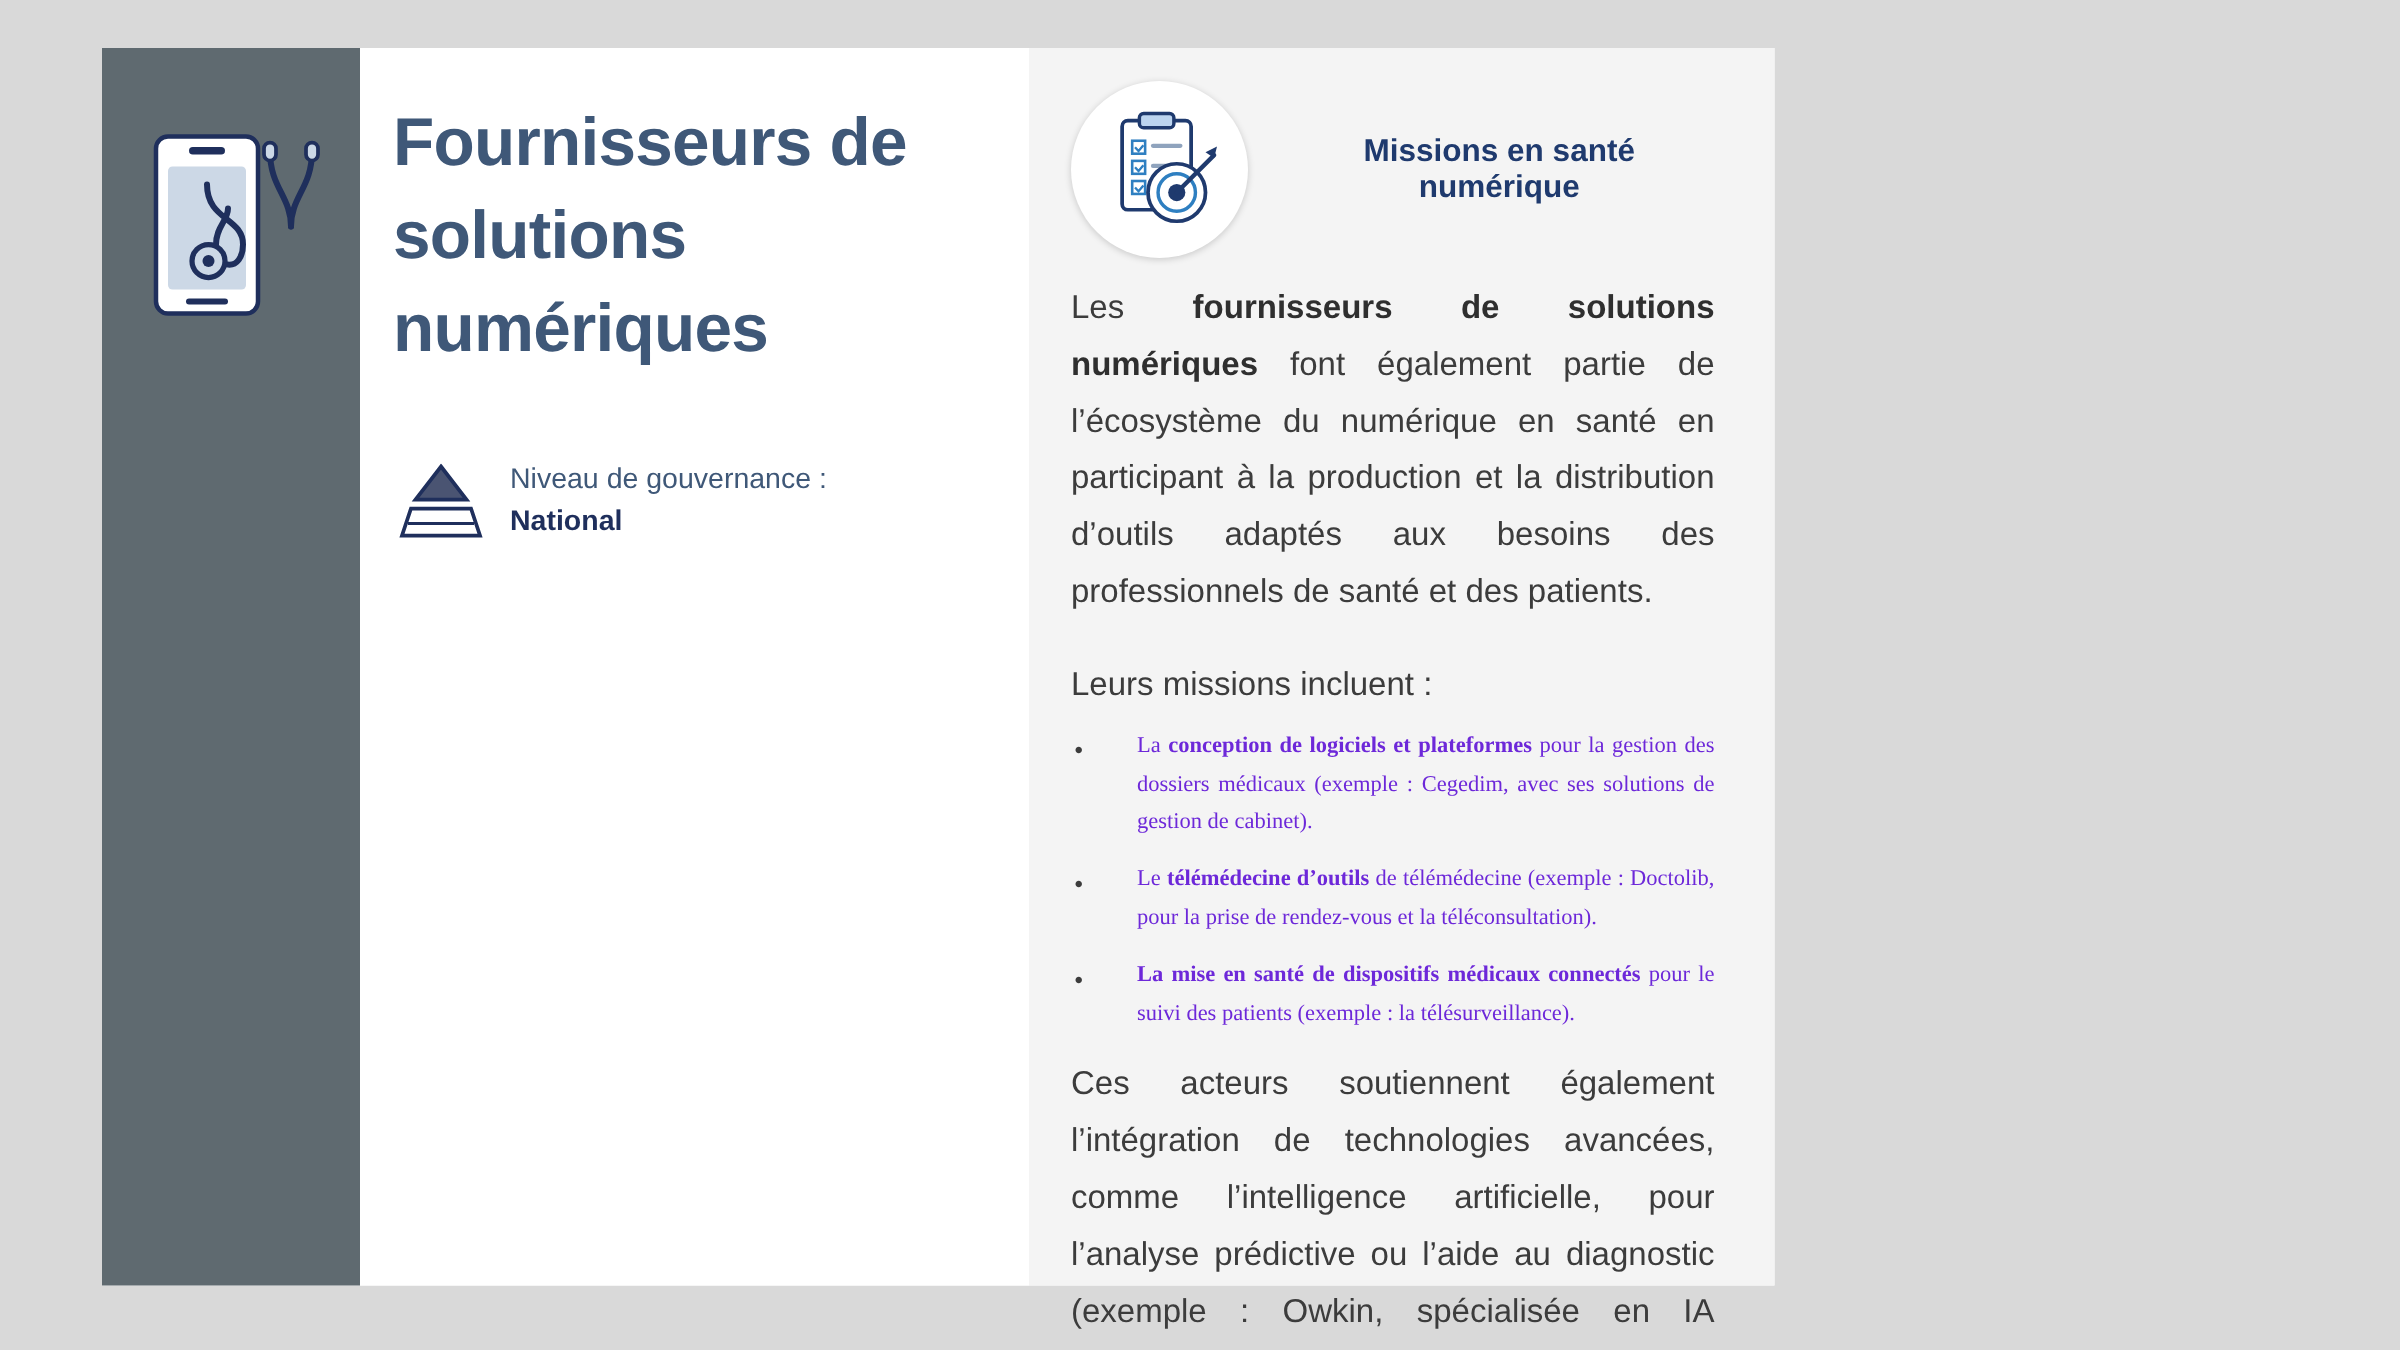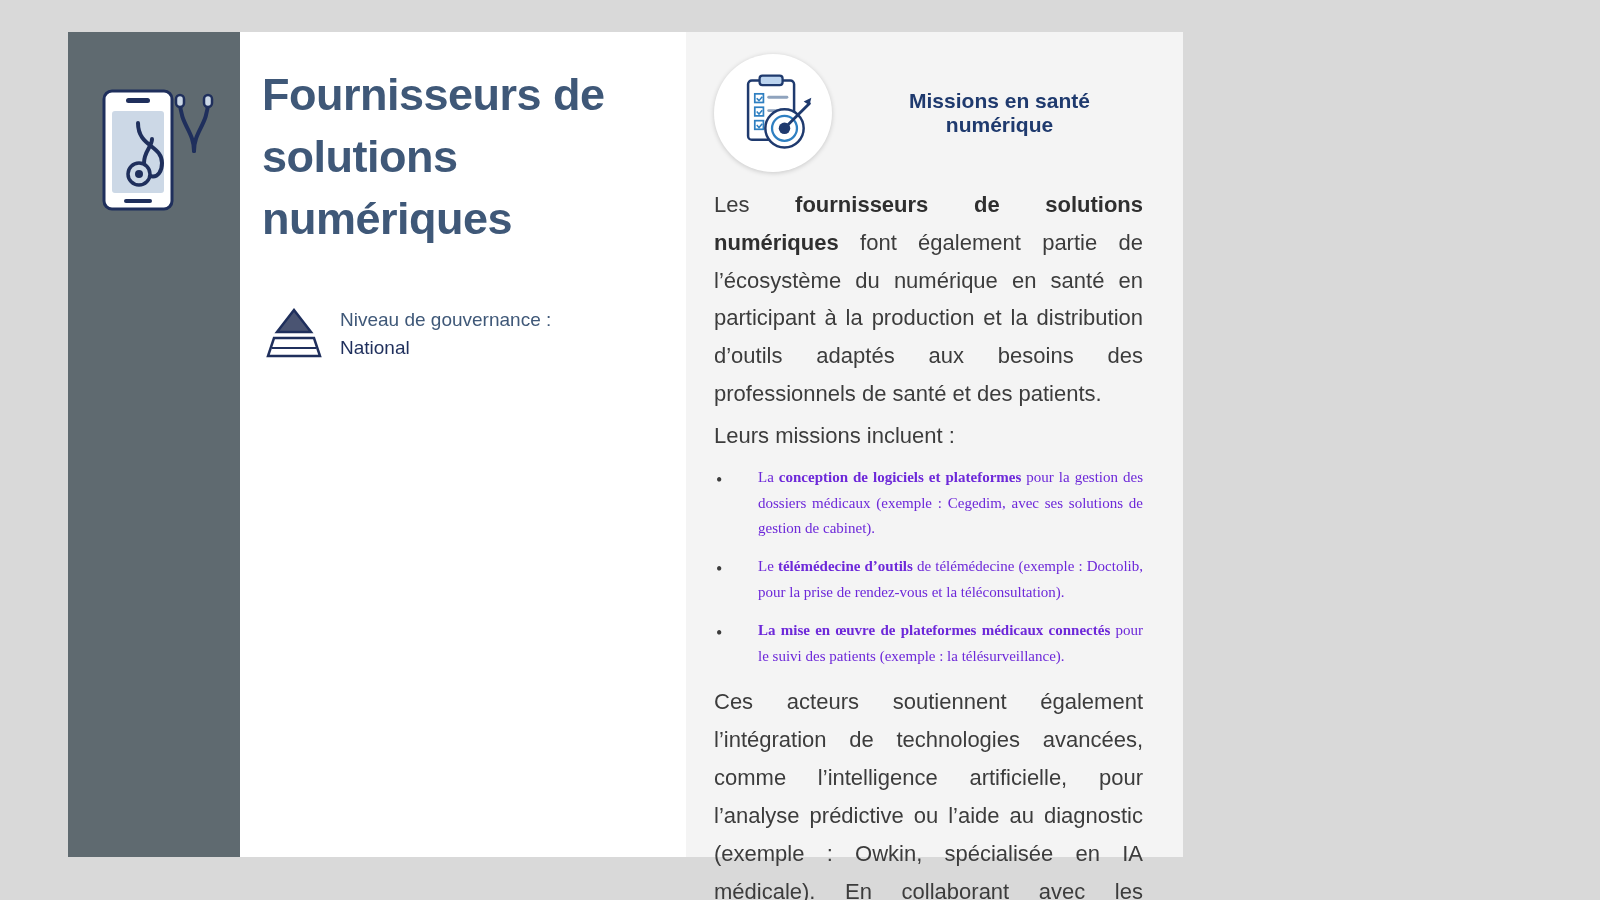--- a/index.html
+++ b/index.html
@@ -45,37 +45,37 @@
     font-size: 45px;
     line-height: 1.38;
     font-weight: bold;
     color: #3f5878;
     margin: 0;
     letter-spacing: -0.5px;
   }
   .gov-block {
     margin-top: 52px;
     display: flex;
-    align-items: center;
+    align-items: flex-end;
     gap: 14px;
   }
   .pyramid {
     width: 64px;
     height: 52px;
     flex: 0 0 64px;
     margin-top: 4px;
   }
   .gov-text {
     font-size: 19px;
     color: #3f5878;
     line-height: 1.45;
     padding-top: 4px;
   }
   .gov-text .gov-value {
-    font-weight: normal;
+    font-weight: bold;
     color: #1f2f5c;
     display: block;
   }
   
   .content-col {
     flex: 1 1 auto;
     background: #f4f4f4;
     padding: 0 40px 0 28px;
     box-sizing: border-box;
     position: relative;
@@ -104,21 +104,21 @@
     color: #1f3a6e;
     margin: 0;
   }
   .body-text {
     font-size: 22px;
     color: #3c3c3c;
     line-height: 1.72;
     text-align: justify;
     margin: 14px 0 0 0;
   }
-  .body-text.tight { margin-top: 4px; }
+  .body-text.tight { margin-top: 24px; }
   .body-text b { color: #2f2f2f; }
   ul.bullets {
     list-style: none;
     margin: 10px 0 0 0;
     padding: 0;
   }
   ul.bullets li {
     position: relative;
     padding-left: 44px;
     font-size: 15px;
@@ -212,18 +212,18 @@
       <h2 class="mission-title">Missions en santé numérique</h2>
     </div>
 
     <p class="body-text">Les <b>fournisseurs de solutions numériques</b> font également partie de l’écosystème du numérique en santé en participant à la production et la distribution d’outils adaptés aux besoins des professionnels de santé et des patients.</p>
 
     <p class="body-text tight">Leurs missions incluent :</p>
 
     <ul class="bullets">
       <li>La <b>conception de logiciels et plateformes</b> pour la gestion des dossiers médicaux (exemple : Cegedim, avec ses solutions de gestion de cabinet).</li>
       <li>Le <b>télémédecine d’outils</b> de télémédecine (exemple : Doctolib, pour la prise de rendez-vous et la téléconsultation).</li>
-      <li><b>La mise en œuvre de plateformes médicaux connectés</b> pour le suivi des patients (exemple : la télésurveillance).</li>
+      <li><b>La mise en santé de dispositifs médicaux connectés</b> pour le suivi des patients (exemple : la télésurveillance).</li>
     </ul>
 
     <p class="body-text">Ces acteurs soutiennent également l’intégration de technologies avancées, comme l’intelligence artificielle, pour l’analyse prédictive ou l’aide au diagnostic (exemple : Owkin, spécialisée en IA médicale). En collaborant avec les structures de santé et les professionnels, ils accompagnent l’optimisation des soins et l’amélioration des parcours patient.</p>
   </div>
 </div>
 
 </body></html>

